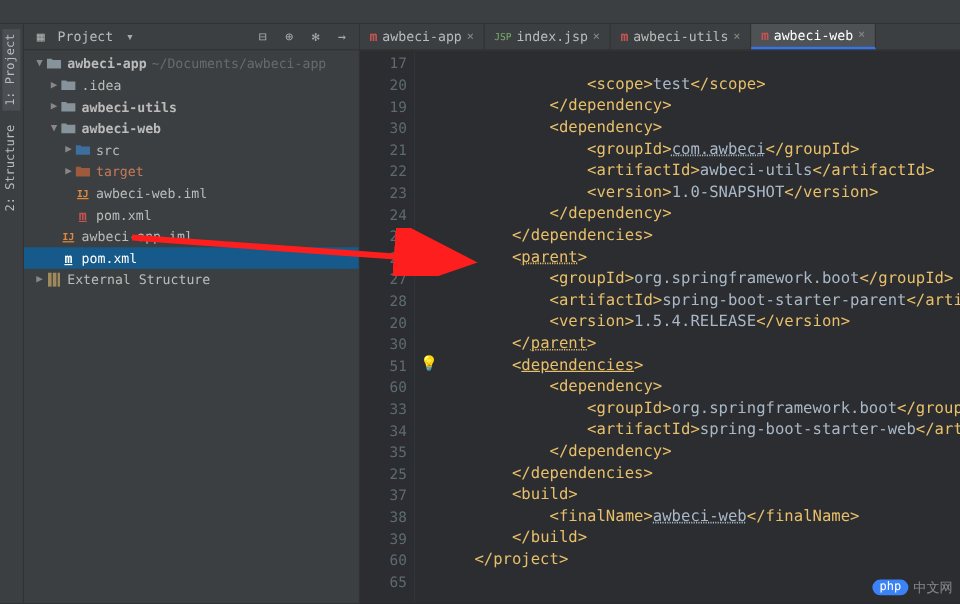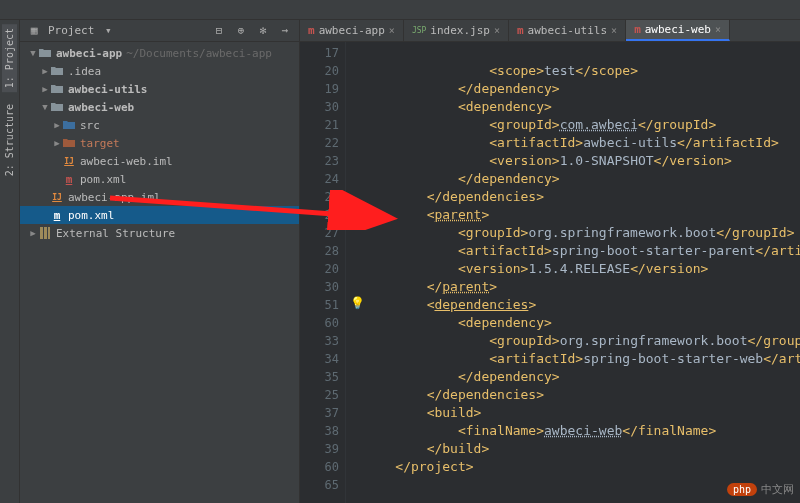--- a/index.html
+++ b/index.html
@@ -171,21 +171,21 @@
   right: 6px;
   bottom: 6px;
   font-size: 11px;
   color: #888;
   display: flex;
   align-items: center;
   gap: 4px;
   z-index: 60;
 }
 .watermark .wm-badge {
-  background: #c2410c;
+  background: #3b82f6;
   color: #fff;
   border-radius: 8px;
   padding: 1px 6px;
   font-size: 10px;
 }
 
 
 .svg-folder { width:12px; height:10px; }
 .svg-file { width:10px; height:12px; }
 </style>

